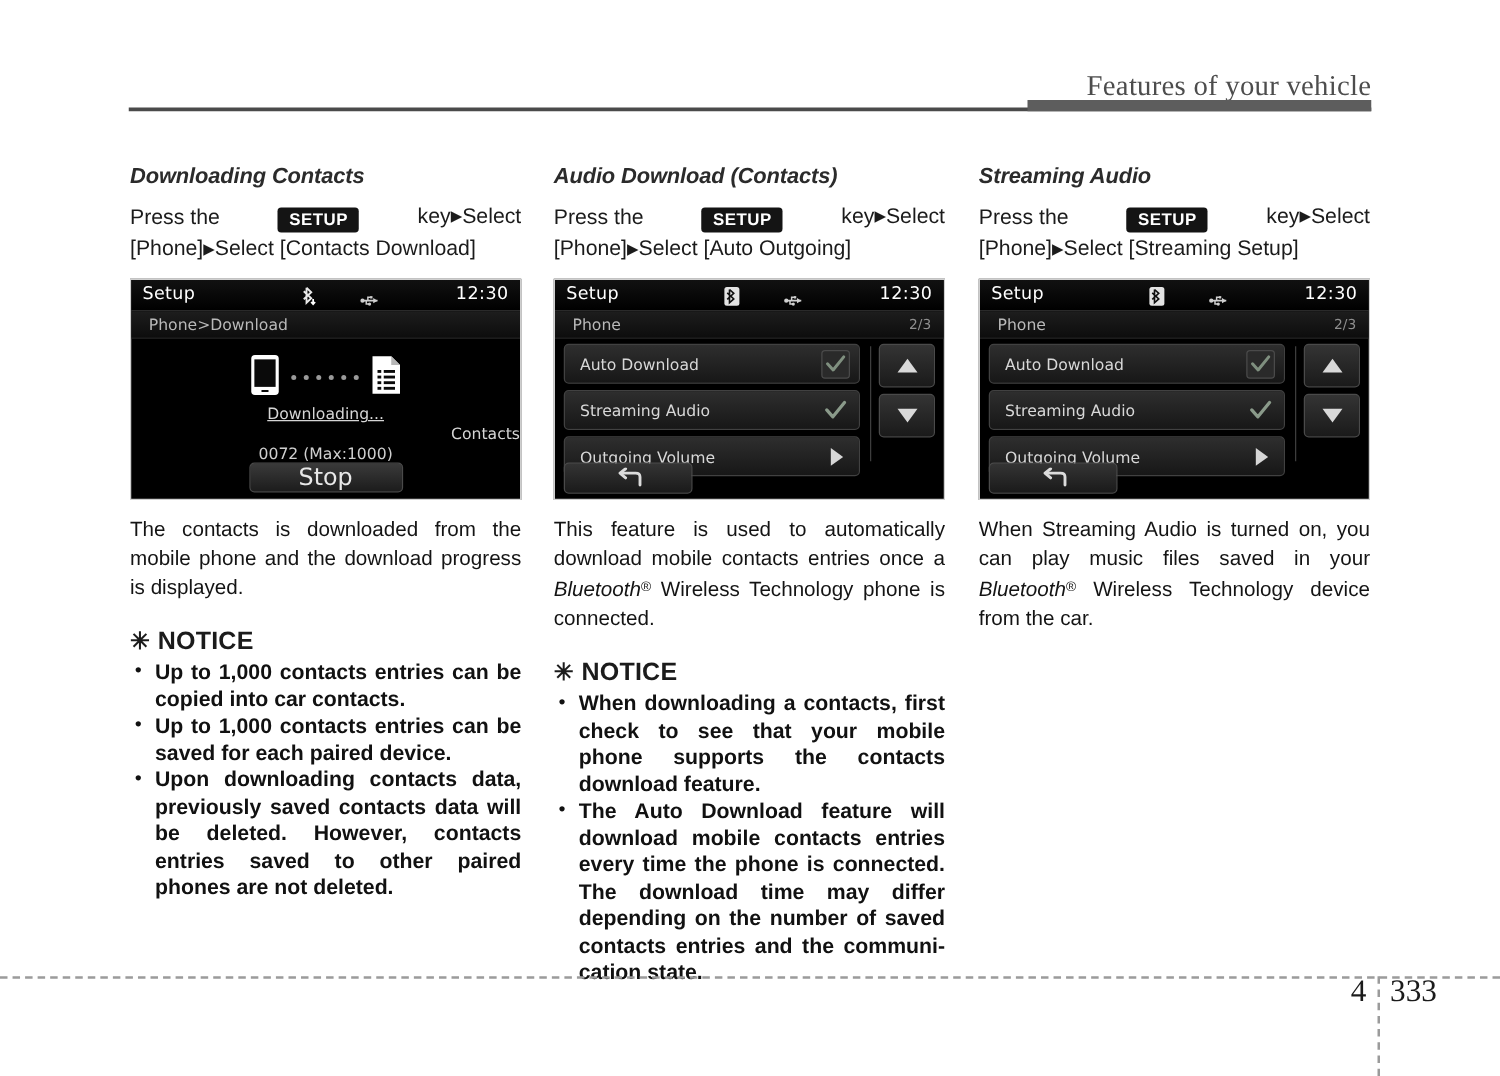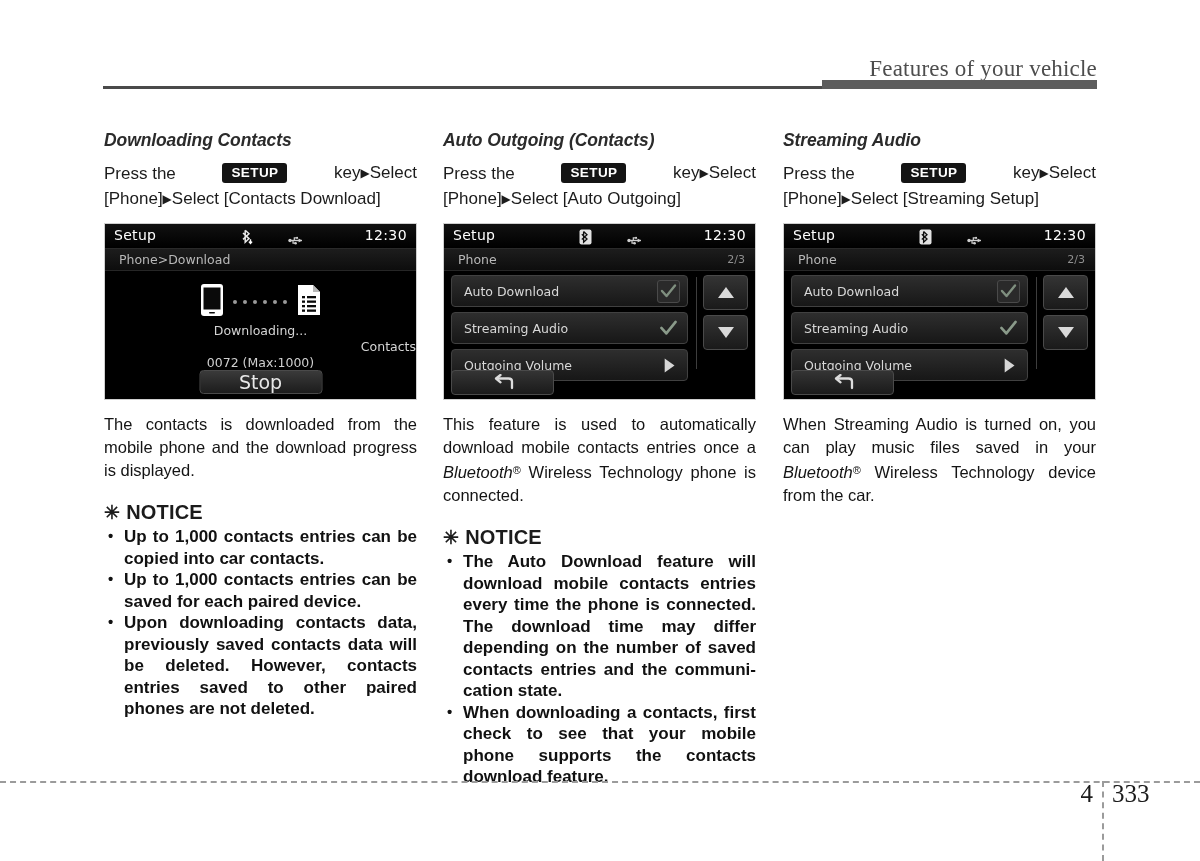--- a/index.html
+++ b/index.html
@@ -39,21 +39,21 @@
     font-size: 17.5px; color: #2b2b2b;
     margin-bottom: 9px; letter-spacing: -.1px;
   }
 
   
   .path {
     font-size: 17px; color: #1b1b1b; line-height: 25px;
     text-align: justify;
   }
   .path .l1 {
-    display: flex; align-items: center; justify-content: space-between;
+    display: flex; align-items: flex-end; justify-content: space-between;
     width: 100%;
   }
   .path .l2 { display: block; white-space: nowrap; }
   .badge {
     display: inline-block;
     background: #141414; color: #ffffff;
     font-size: 13.5px; font-weight: bold; letter-spacing: .4px;
     padding: 2px 9px 3px; border-radius: 3px;
     line-height: 15px; vertical-align: 2px;
   }
@@ -102,21 +102,21 @@
   .dl-icons {
     position: absolute; left: 0; right: 0; top: 12px;
     display: flex; align-items: center; justify-content: center; gap: 9px;
   }
   .dots { display: flex; gap: 6px; align-items: center; }
   .dots i { width: 4px; height: 4px; border-radius: 50%; background: #9a9a9a; display:block; }
   .dl-lines {
     position: absolute; left: 0; right: 0; top: 52px;
     text-align: center; color: #d5d5d5; line-height: 16px;
   }
-  .dl-lines .a { font-size: 12.5px; }
+  .dl-lines .a { font-size: 12.5px; text-decoration: underline; }
   .dl-lines .b { font-size: 12.5px; text-align: right; }
   .dl-lines .c { font-size: 12.5px; color: #cfcfcf; }
   .dl-stop {
     position: absolute; left: 50%; transform: translateX(-50%);
     bottom: 6px; width: 123px; height: 24px;
     background: linear-gradient(#3a3a3a, #1c1c1c);
     border: 1px solid #4a4a4a; border-radius: 4px;
     color: #e8e8e8; font-size: 19px;
     display: flex; align-items: center; justify-content: center;
   }
@@ -299,21 +299,21 @@
       <span class="star">✳</span><span>NOTICE</span>
     </div>
     <ul class="notice-list">
       <li>Up to 1,000 contacts entries can be copied into car contacts.</li>
       <li>Up to 1,000 contacts entries can be saved for each paired device.</li>
       <li>Upon downloading contacts data, previously saved contacts data will be deleted. However, contacts entries saved to other paired phones are not deleted.</li>
     </ul>
   </div>
 
   <div class="col col-2">
-    <div class="sec-title">Auto Outgoing (Contacts)</div>
+    <div class="sec-title">Audio Download (Contacts)</div>
 
     <div class="path">
       <span class="l1">
         <span>Press    the</span>
         <span class="badge">SETUP</span>
         <span><span>key</span><span class="arrow-tri">▶</span><span>Select</span></span>
       </span>
       <span class="l2"><span>[Phone]</span><span class="arrow-tri">▶</span><span>Select [Auto Outgoing]</span></span>
     </div>
 
@@ -395,22 +395,22 @@
     </div>
 
     <div class="body-copy">
       <span>This feature is used to automatically download mobile contacts entries once a </span><span class="bt">Bluetooth</span><span class="reg">®</span><span> Wireless Technology phone is connected.</span>
     </div>
 
     <div class="notice-hd">
       <span class="star">✳</span><span>NOTICE</span>
     </div>
     <ul class="notice-list">
+      <li>When downloading a contacts, first check to see that your mobile phone supports the contacts download feature.</li>
       <li>The Auto Download feature will download mobile contacts entries every time the phone is connected. The download time may differ depending on the number of saved contacts entries and the communi-cation state.</li>
-      <li>When downloading a contacts, first check to see that your mobile phone supports the contacts download feature.</li>
     </ul>
   </div>
 
   <div class="col col-3">
     <div class="sec-title">Streaming Audio</div>
 
     <div class="path">
       <span class="l1">
         <span>Press    the</span>
         <span class="badge">SETUP</span>

